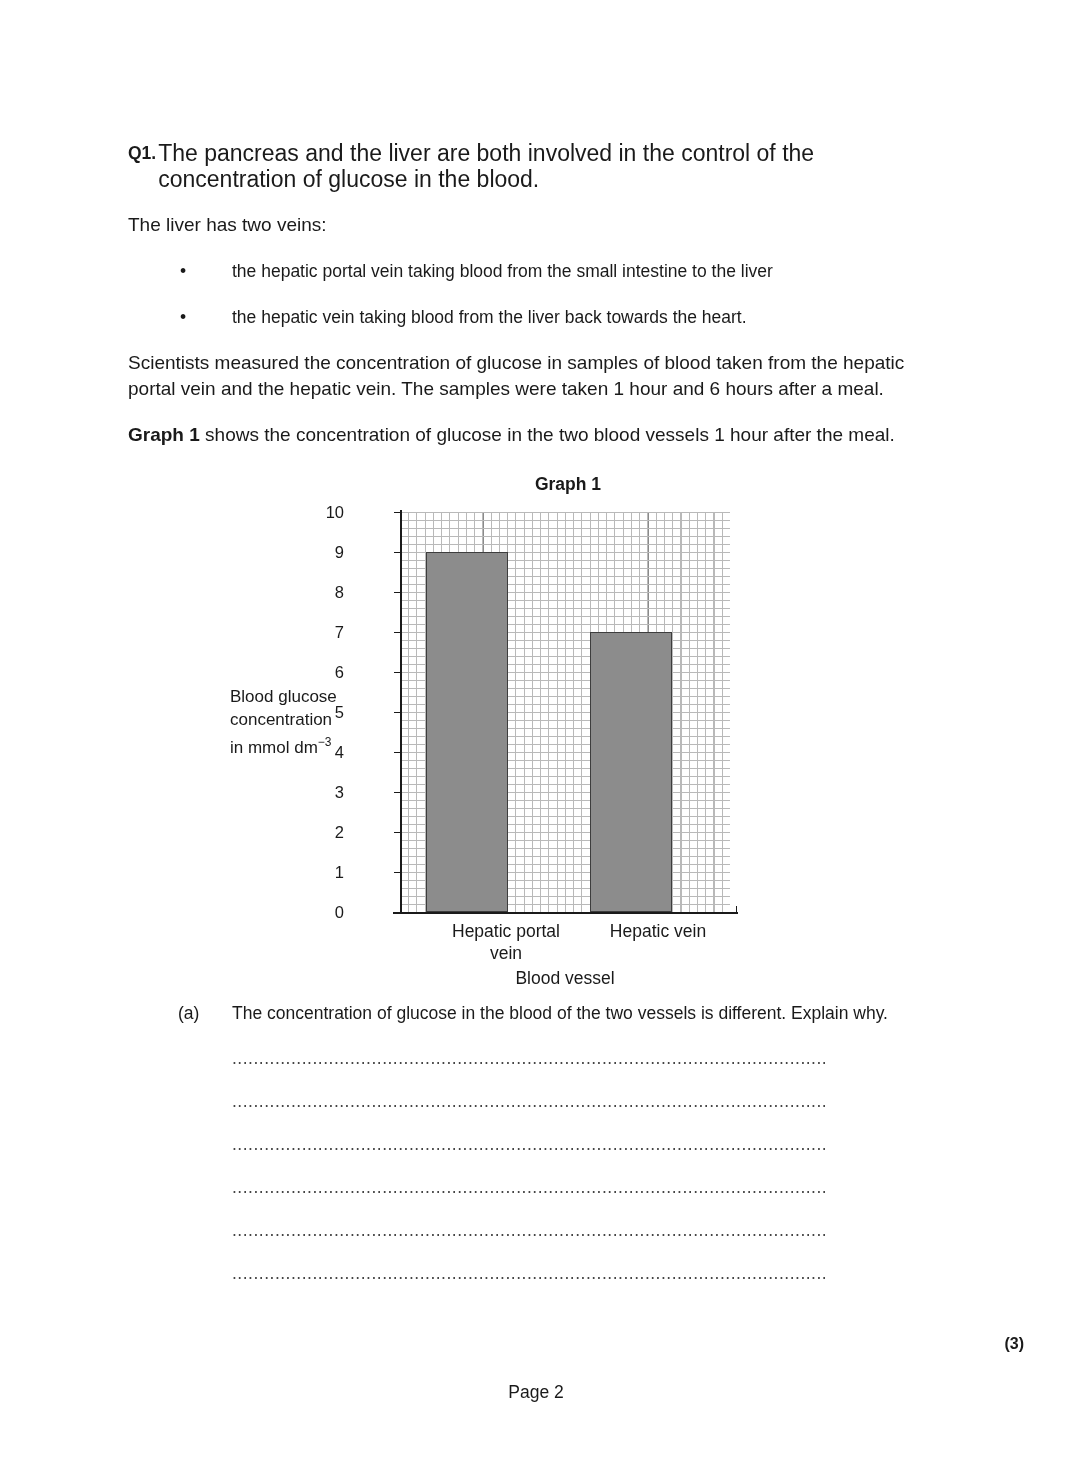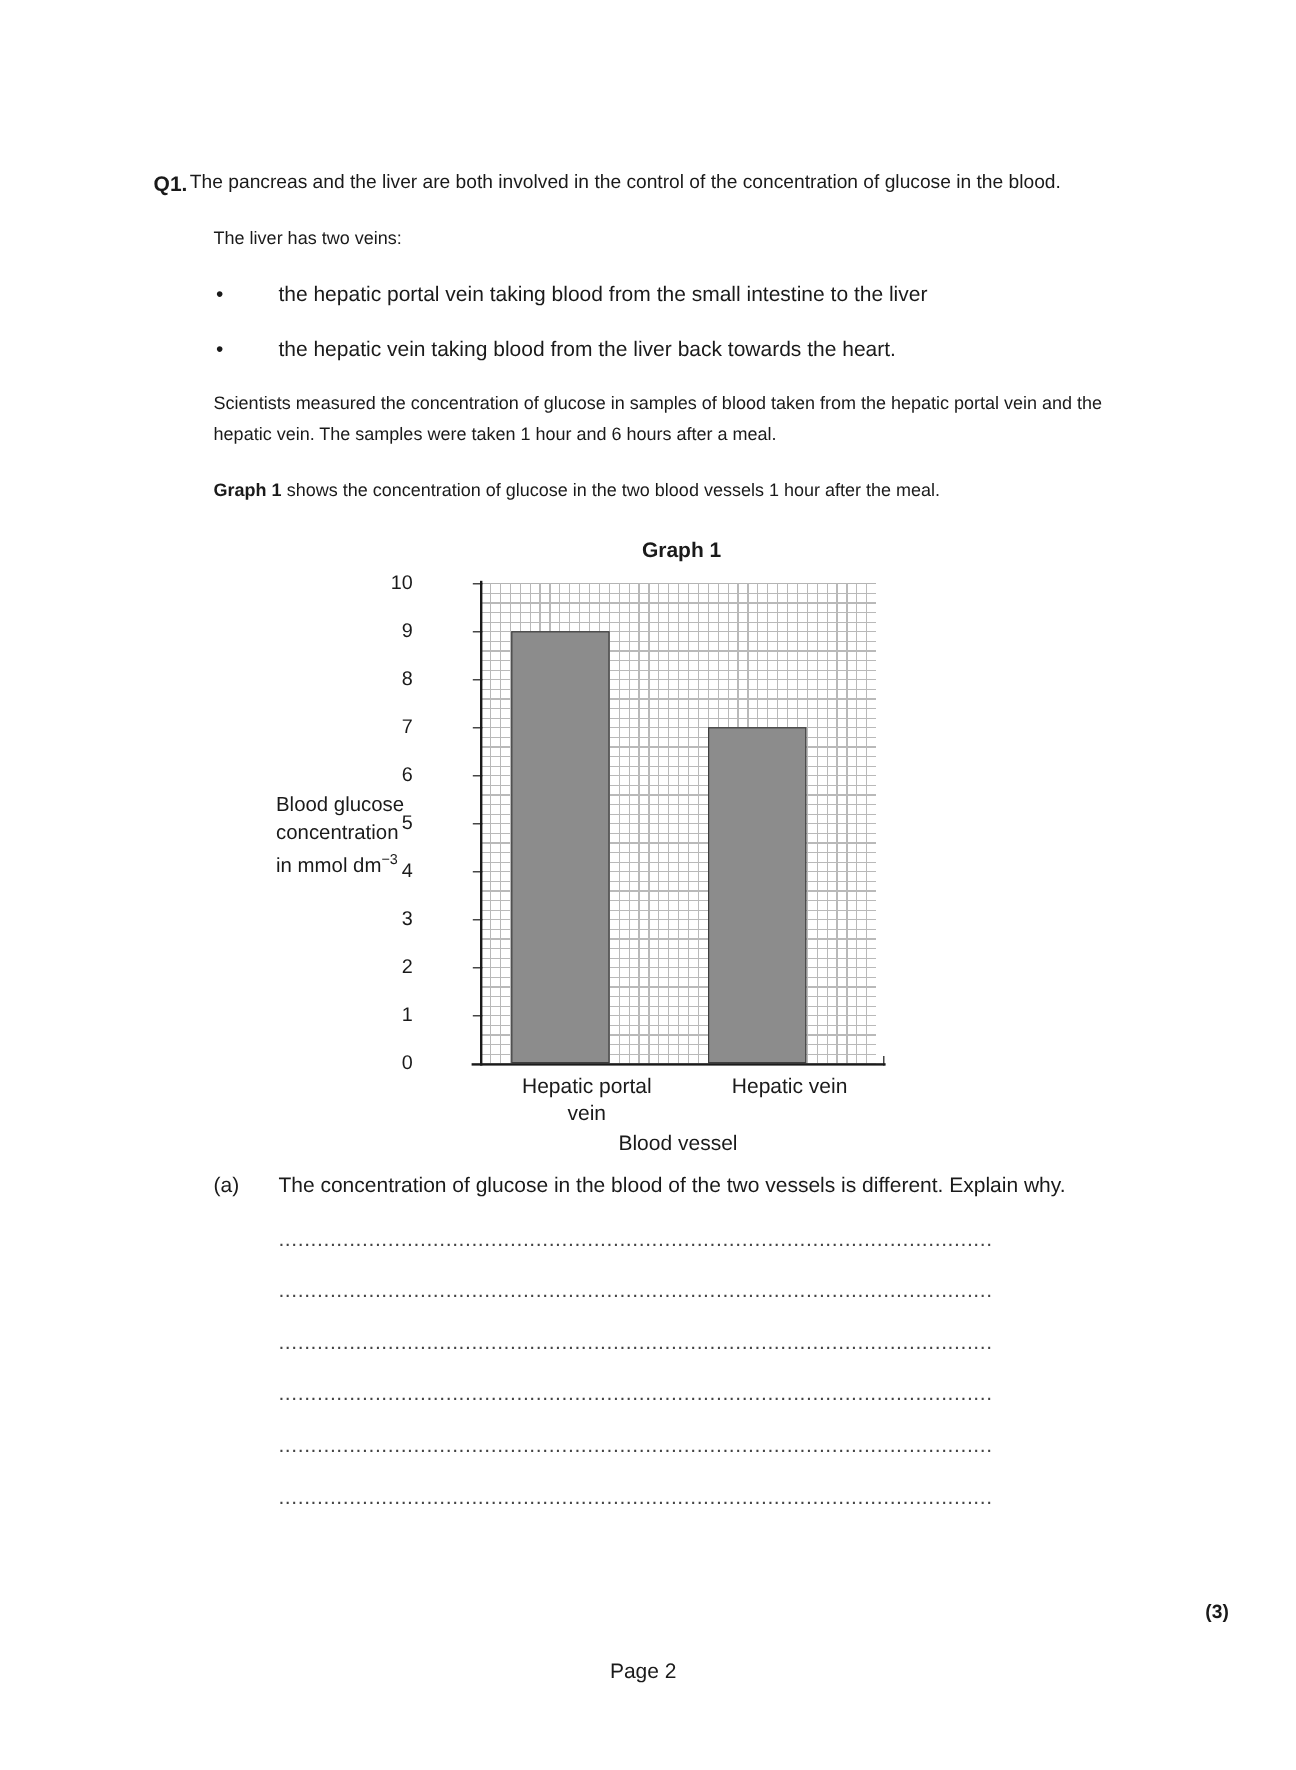--- a/index.html
+++ b/index.html
@@ -31,28 +31,27 @@
     display: flex;
     align-items: flex-start;
   }
   .q-label {
     font-weight: bold;
     font-size: 17.5px;
     line-height: 26px;
     white-space: nowrap;
   }
   .q-text {
-    font-size: 16px;
+    font-size: 23px;
     line-height: 26px;
     padding-left: 2px;
   }
   .para {
-    font-size: 15px;
-    line-height: 26px;
-    margin-left: 50px;
+    font-size: 19px;
+    line-height: 26px;
     margin-top: 20px;
   }
   .bullet-row {
     display: flex;
     margin-left: 50px;
     margin-top: 20px;
     font-size: 17.5px;
     line-height: 26px;
   }
   .bullet-dot {
@@ -263,21 +262,21 @@
       <div class="ytick" style="top:270px;">4</div>
       <div class="ytick-mark" style="top:278px;"></div>
       <div class="ytick" style="top:310px;">3</div>
       <div class="ytick-mark" style="top:318px;"></div>
       <div class="ytick" style="top:350px;">2</div>
       <div class="ytick-mark" style="top:358px;"></div>
       <div class="ytick" style="top:390px;">1</div>
       <div class="ytick-mark" style="top:398px;"></div>
       <div class="ytick" style="top:430px;">0</div>
 
-      <div class="cat-label" style="left:271px; width:180px;">
+      <div class="cat-label" style="left:288px; width:180px;">
         <div>Hepatic portal</div>
         <div>vein</div>
       </div>
       <div class="cat-label" style="left:440px; width:180px;">
         <div>Hepatic vein</div>
       </div>
 
       <div class="x-axis-title">Blood vessel</div>
     </div>
 

